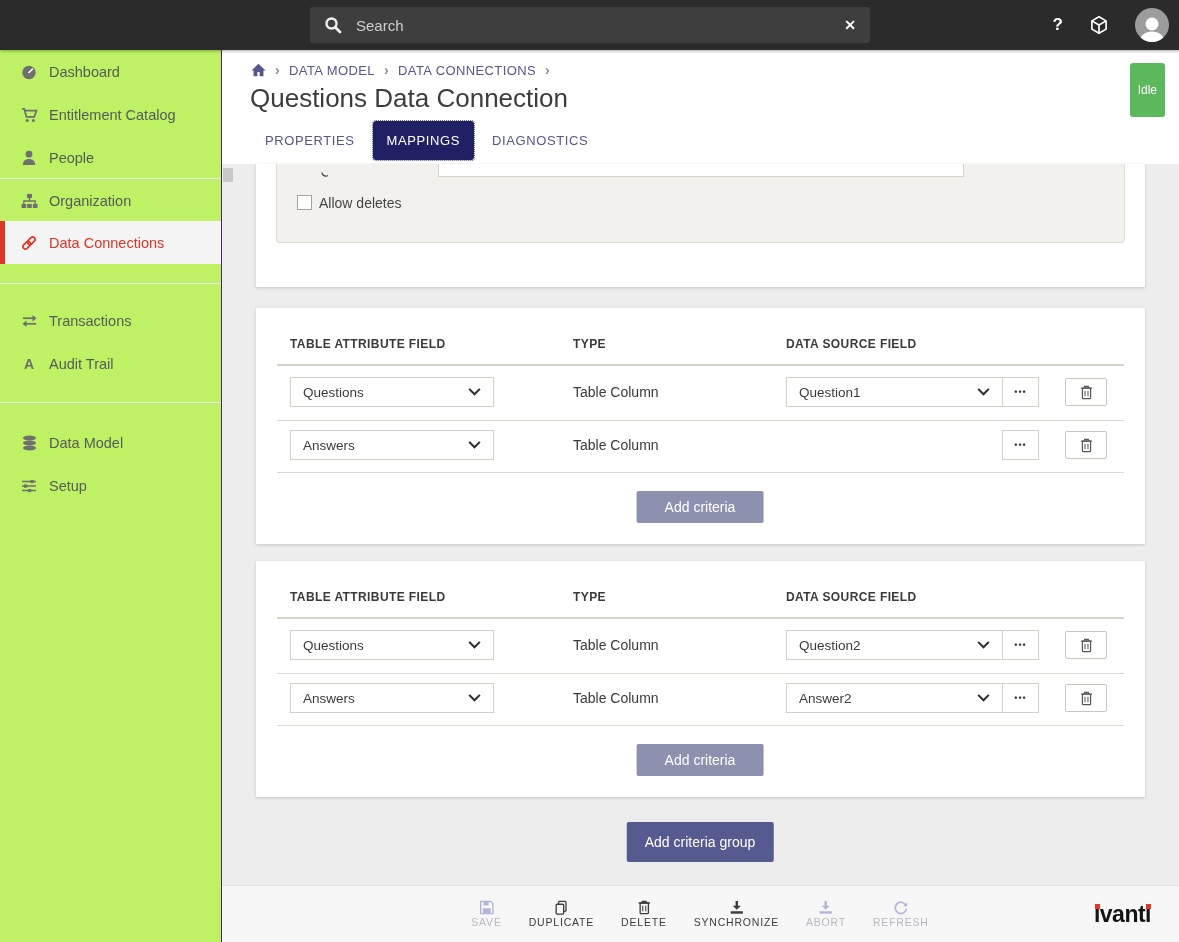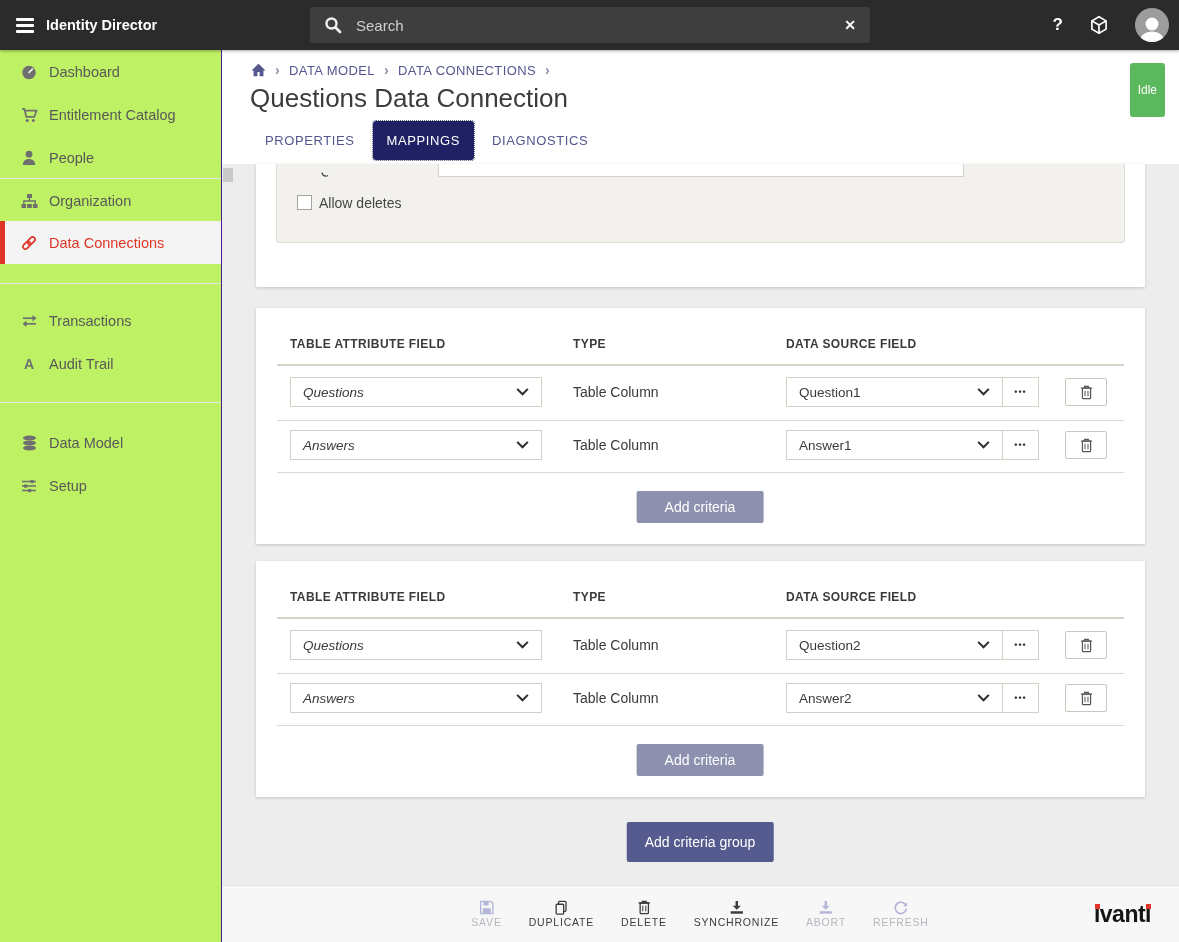--- a/index.html
+++ b/index.html
@@ -66,21 +66,21 @@
   .chk-label { position:absolute; left:42px; top:31px; font-size:14px; color:#454545; }
 
   .group-card { height:236px; }
   .gc-head { position:absolute; top:29px; font-size:12px; font-weight:bold; color:#3a3a3a; letter-spacing:.4px; }
   .gc-underline { position:absolute; left:21px; right:21px; top:56px; height:2px; background:#d7d3c7; }
   .gc-sep { position:absolute; left:21px; right:21px; height:1px; background:#dcd9cf; }
   .col1 { left:34px; } .col2 { left:317px; } .col3 { left:530px; }
   .dd { position:absolute; height:30px; background:#fff; border:1px solid #d3d0c5; display:flex;
         align-items:center; padding:0 12px; font-size:13.5px; color:#3a3a3a; cursor:pointer; }
   .dd .chev { margin-left:auto; color:#2e2e2e; display:flex; }
-  .dd-attr { width:252px;font-style:italic; }
+  .dd-attr { width:204px; }
   .dd-src { width:217px; }
   .more-btn { position:absolute; left:746px; width:37px; height:30px; background:#fff; border:1px solid #d3d0c5;
               display:flex; align-items:center; justify-content:center; cursor:pointer; color:#3a3a3a;
               font-size:9px; letter-spacing:1px; font-weight:bold; }
   .type-txt { position:absolute; font-size:14px; color:#3a3a3a; }
   .trash-btn { position:absolute; left:809px; width:42px; height:28px; background:#fff; border:1px solid #c9c6bb;
                border-radius:2px; display:flex; align-items:center; justify-content:center; cursor:pointer; color:#555; }
   .add-criteria { position:absolute; left:444px; top:183px; transform:translateX(-50%); background:#8d90ae;
                   color:#fff; border:none; font-size:14px; padding:8px 28px; border-radius:2px; cursor:pointer;
                   font-family:"Liberation Sans", sans-serif; }
@@ -101,28 +101,20 @@
   .b-sq { position:absolute; width:5px; height:5px; background:#e0342a; }
   .b-sq1 { left:1px; top:3px; }
   .b-sq2 { right:0px; top:3px; }
 </style>
 </head>
 <body>
 
 <div class="screen">
 
   <div class="topbar">
-    <div class="brandbox">
-      <div class="hamburger">
-          <span></span>
-          <span></span>
-          <span></span>
-        </div>
-      <div class="app-title">Identity Director</div>
-    </div>
     <div class="search-box">
       <svg width="18" height="18" viewBox="0 0 18 18">
           <circle cx="7.5" cy="7.5" r="5" fill="none" stroke="#f0f0f0" stroke-width="2.4"></circle>
           <path d="M11.5 11.5L16 16" stroke="#f0f0f0" stroke-width="2.8" stroke-linecap="round"></path>
         </svg>
       <input class="search-input" value="" placeholder="Search" style="">
       <span class="clear-x">✕</span>
     </div>
     <div class="top-right">
       <span class="help-glyph">?</span>
@@ -307,28 +299,20 @@
 
       <div class="dd dd-attr col1" style="top:122px">
         <span>Answers</span>
         <span class="chev">
             <svg width="13" height="8" viewBox="0 0 14 9">
               <path d="M1 1l6 6 6-6" fill="none" stroke="currentColor" stroke-width="2.3"></path>
             </svg>
           </span>
       </div>
       <div class="type-txt col2" style="top:129px">Table Column</div>
-      <div class="dd dd-src col3" style="top:122px">
-        <span>Answer1</span>
-        <span class="chev">
-            <svg width="13" height="8" viewBox="0 0 14 9">
-              <path d="M1 1l6 6 6-6" fill="none" stroke="currentColor" stroke-width="2.3"></path>
-            </svg>
-          </span>
-      </div>
       <div class="more-btn" style="top:122px">•••</div>
       <div class="trash-btn" style="top:123px">
           <svg width="13" height="15" viewBox="0 0 14 16">
             <path d="M1 3.2h12" stroke="currentColor" stroke-width="1.3"></path>
             <path d="M5 3V1.4h4V3" fill="none" stroke="currentColor" stroke-width="1.3"></path>
             <rect x="2.6" y="3.2" width="8.8" height="11.4" rx="1" fill="none" stroke="currentColor" stroke-width="1.3"></rect>
             <path d="M5.4 6v6M8.6 6v6" stroke="currentColor" stroke-width="1.1"></path>
           </svg>
         </div>
       <div class="gc-sep" style="top:164px"></div>

